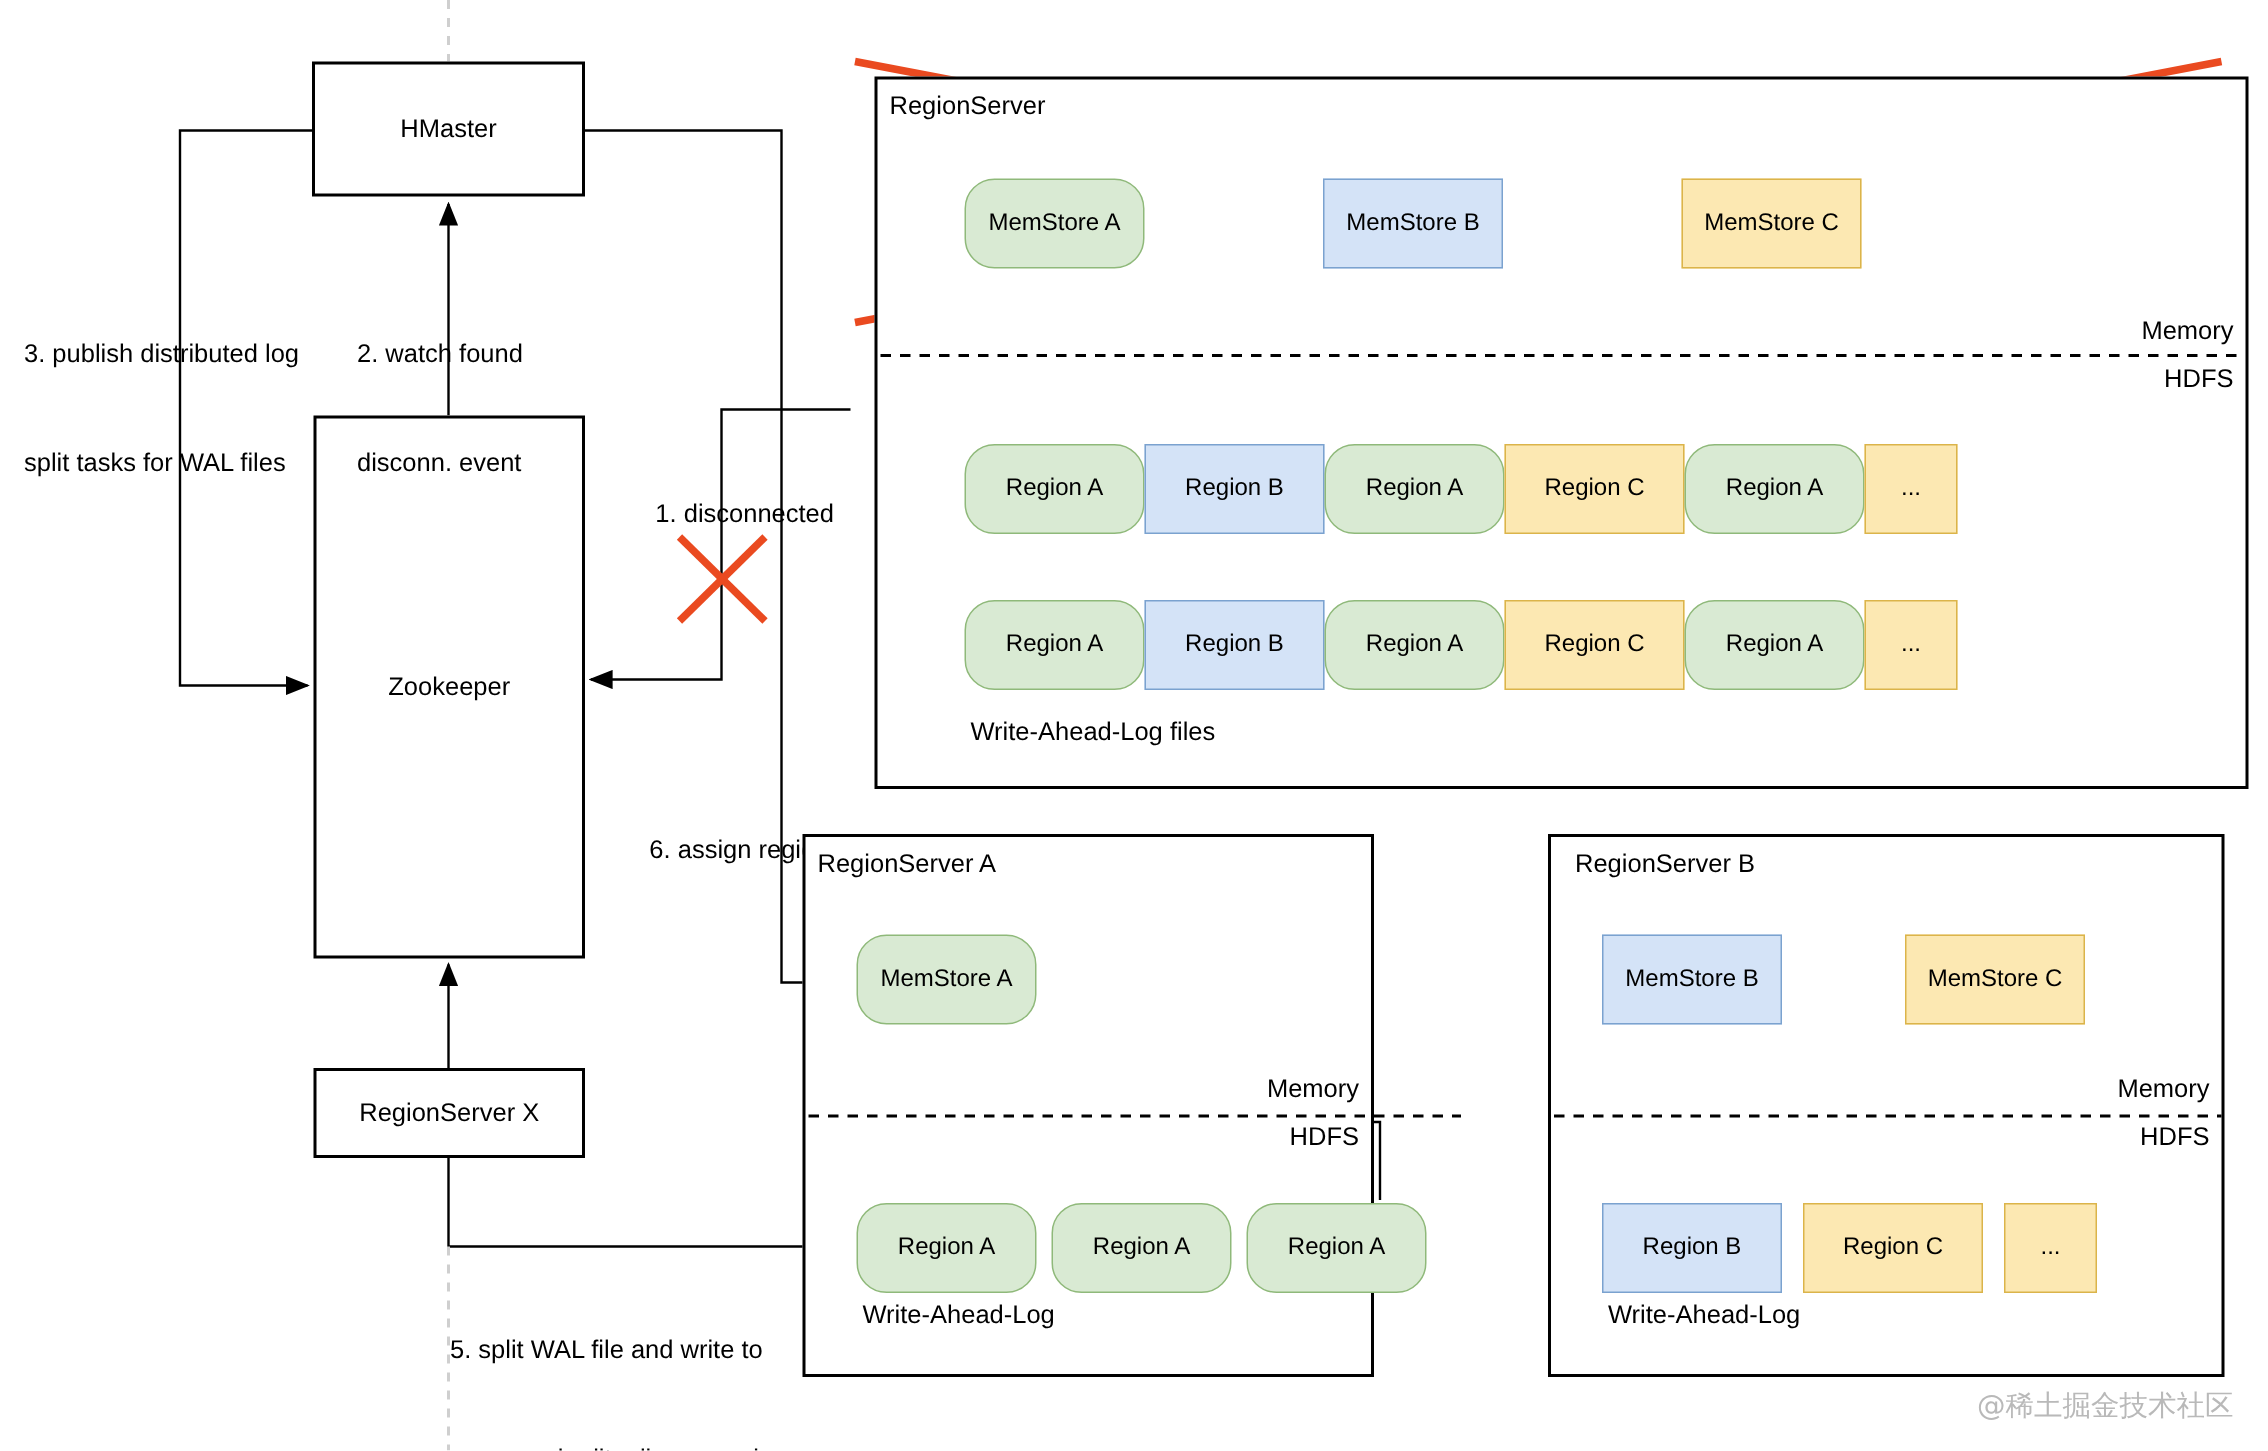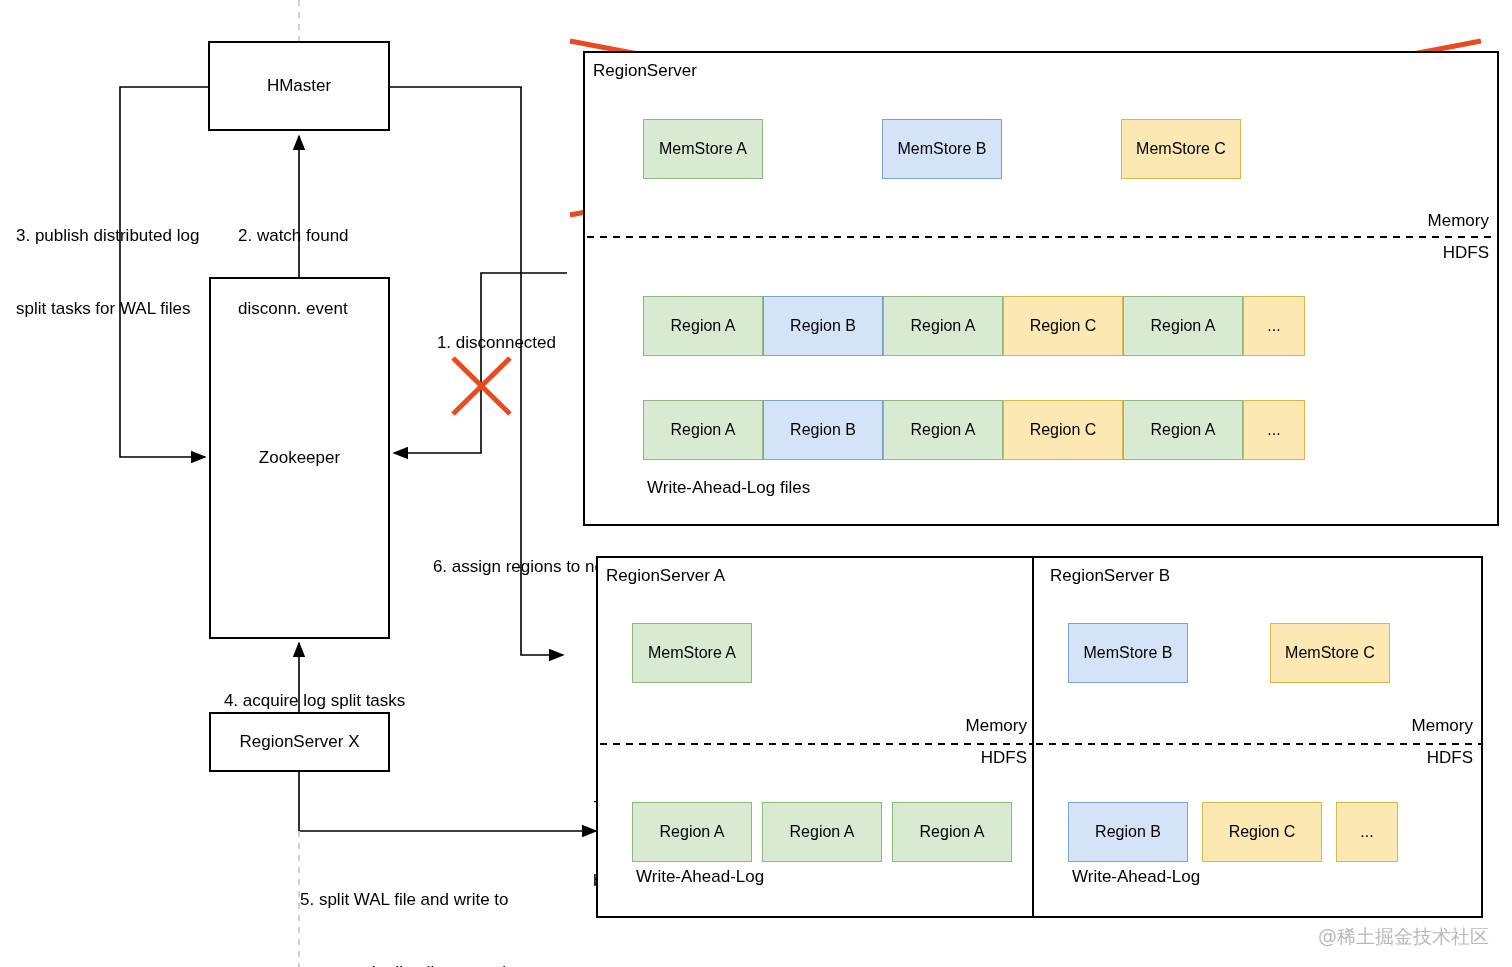--- a/index.html
+++ b/index.html
@@ -39,21 +39,21 @@
   }
 
   .cell {
     position: absolute;
     display: flex;
     align-items: center;
     justify-content: center;
     font-size: 16px;
     border: 1px solid;
   }
-  .green  { background: #d9ead3; border-color: #8fb97a; }
+  .green  { background: #d9ead3; border-color: #8fb97a; border-radius: 20px; }
   .blue   { background: #d4e3f7; border-color: #7ba2cf; }
   .yellow { background: #fce8b2; border-color: #dbb44a; }
 
   .lbl {
     position: absolute;
     font-size: 17px;
     white-space: pre;
     line-height: 1.42;
   }
   .lbl.center { text-align: left; }
@@ -135,23 +135,20 @@
 
   <div class="lbl center" style="left:238px; top:176px; width:130px;">
     <div>2. watch found</div>
     <div>disconn. event</div>
   </div>
 
   <div class="lbl" style="left:418px; top:307px;">
     <span>1. disconnected</span>
   </div>
 
-  <div class="lbl" style="left:205px; top:665px;">
-    <span>4. acquire log split tasks</span>
-  </div>
 
   <div class="lbl center" style="left:300px; top:840px; width:250px;">
     <div>5. split WAL file and write to</div>
     <div>recovered.edits dir. per region</div>
   </div>
 
   <div class="lbl" style="left:414px; top:531px;">
     <span>6. assign regions to new RS</span>
   </div>
 
@@ -213,21 +210,21 @@
     <div class="cell green" style="left:538px; top:347px; width:120px; height:60px;">
       <span>Region A</span>
     </div>
     <div class="cell yellow" style="left:658px; top:347px; width:62px; height:60px;">
       <span>...</span>
     </div>
 
     <div class="panel-title" style="left:62px; top:425px;">Write-Ahead-Log files</div>
   </div>
 
-  <div class="panel" style="left:596px; top:556px; width:441px; height:362px;text-decoration:underline;">
+  <div class="panel" style="left:535px; top:556px; width:381px; height:362px;text-decoration:underline;">
     <div class="panel-title" style="left:8px; top:8px;">RegionServer A</div>
 
     <div class="cell green" style="left:34px; top:65px; width:120px; height:60px;">
       <span>MemStore A</span>
     </div>
 
     <div class="panel-title" style="right:8px; top:158px;">Memory</div>
     <svg class="overlay" style="width:441px;height:362px;" xmlns="http://www.w3.org/2000/svg">
       <path class="stroke-dash-blk" d="M2,186 L437,186"></path>
     </svg>

